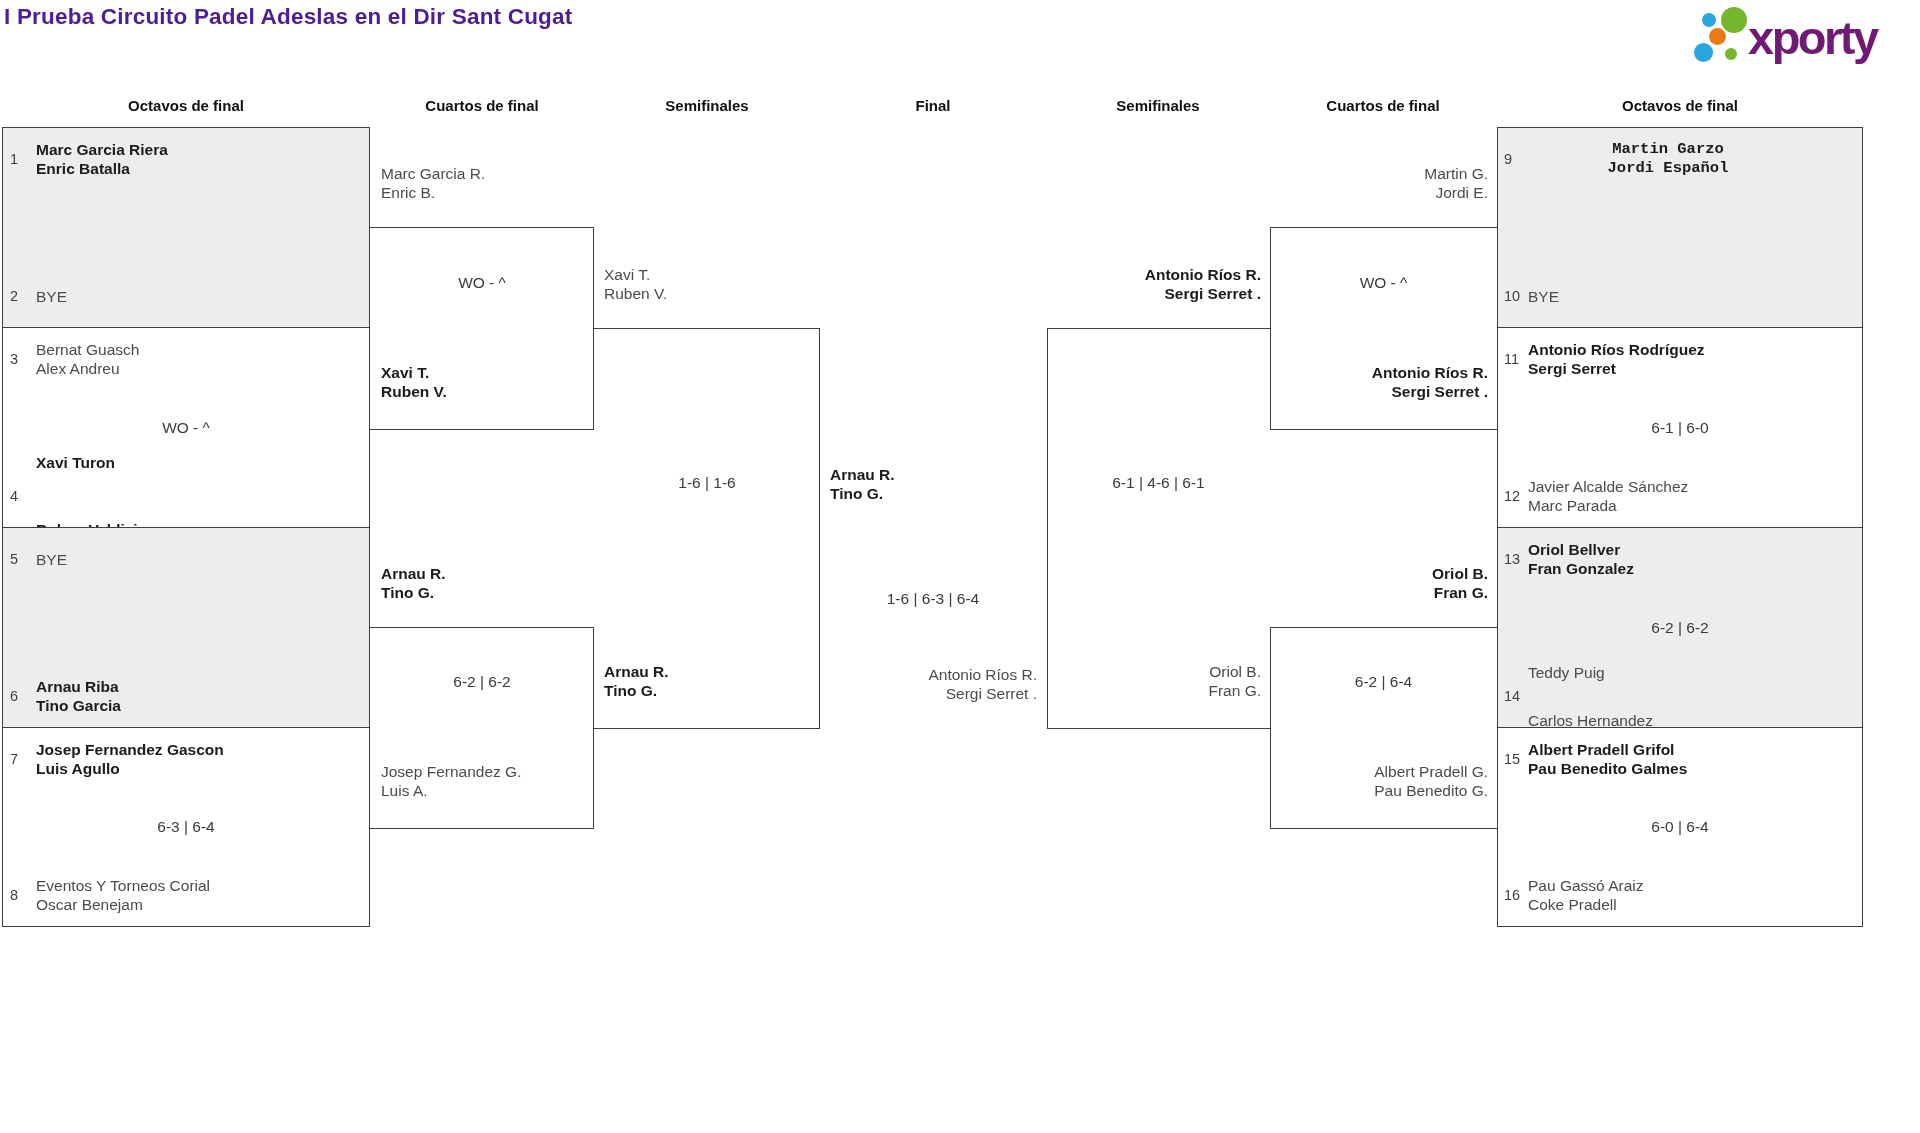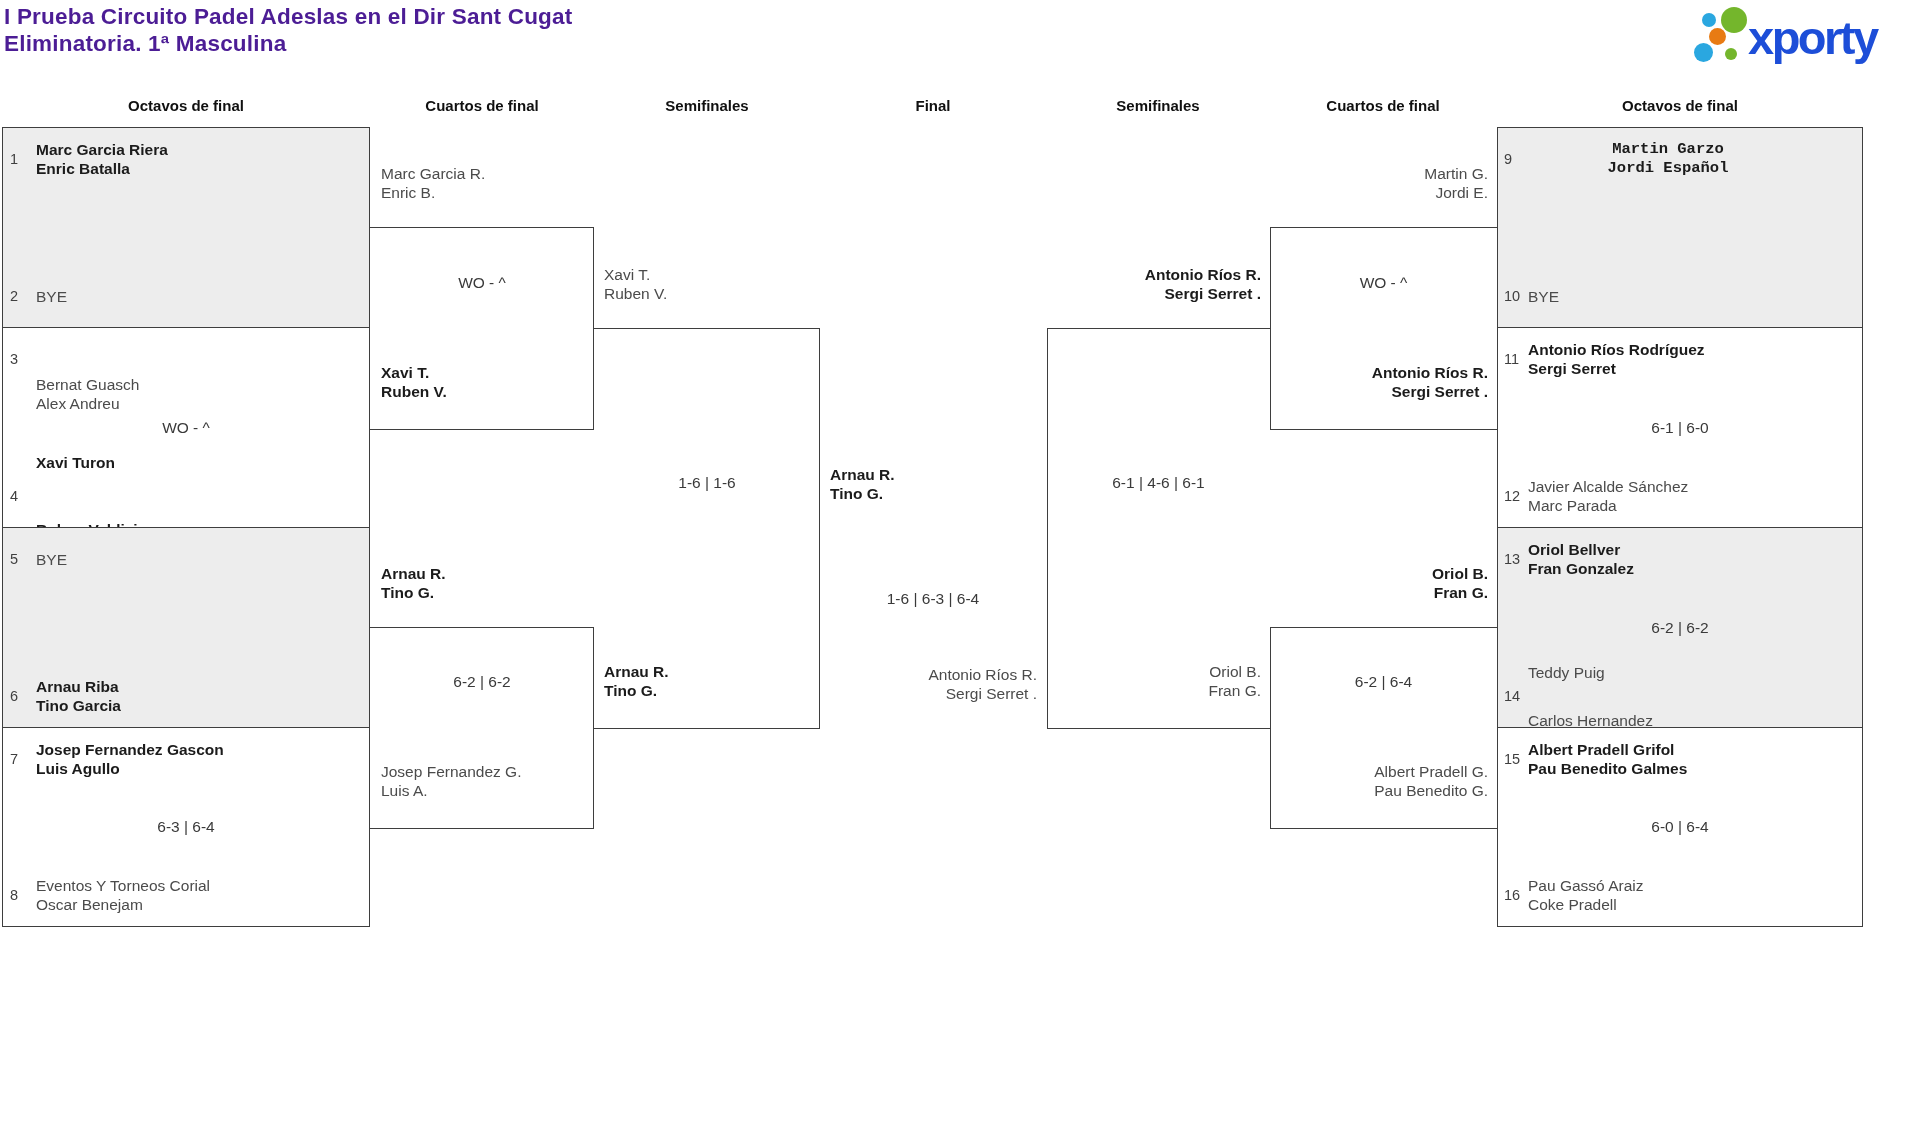--- a/index.html
+++ b/index.html
@@ -15,30 +15,29 @@
   .team{position:absolute;height:40px;display:flex;flex-direction:column;justify-content:center;
         font-size:15.5px;line-height:19px;color:#4b4b4b;white-space:nowrap;}
   .team.bold{font-weight:700;color:#1b1b1b;}
   .seed{position:absolute;height:40px;width:24px;display:flex;align-items:center;
         font-size:14.5px;color:#3f3f3f;}
   .score{position:absolute;height:20px;line-height:20px;font-size:15.5px;color:#3a3a3a;
          text-align:center;white-space:nowrap;}
   .logo{position:absolute;left:1694px;top:5px;width:215px;height:72px;cursor:pointer;}
   .logo .dot{position:absolute;border-radius:50%;}
   .logo .word{position:absolute;left:54px;top:2px;font-size:47px;font-weight:800;
-              letter-spacing:-2.5px;color:#1d4ed8;line-height:62px;}
+              letter-spacing:-2.5px;color:#701a75;line-height:62px;}
 </style>
 </head>
 <body>
 
 <div id="stage">
 
   <div class="title">
     <div>I Prueba Circuito Padel Adeslas en el Dir Sant Cugat</div>
-    <div>Eliminatoria. 1ª Masculina</div>
   </div>
 
   <div class="logo">
     <div class="dot" style="left:27px;top:2px;width:26px;height:26px;background:#74b62c;"></div>
     <div class="dot" style="left:8px;top:8px;width:14px;height:14px;background:#2aa7e0;"></div>
     <div class="dot" style="left:15px;top:23px;width:17px;height:17px;background:#e87b13;"></div>
     <div class="dot" style="left:0px;top:38px;width:19px;height:19px;background:#2aa7e0;"></div>
     <div class="dot" style="left:31px;top:43px;width:12px;height:12px;background:#74b62c;"></div>
     <span class="word">xporty</span>
   </div>
@@ -57,21 +56,21 @@
       <div class="team bold" style="left: 36px; top: 139px; width: 320px; text-align: left;">
         <span>Marc Garcia Riera</span>
         <span>Enric Batalla</span>
       </div>
       <div class="seed" style="left: 10px; top: 276px;">2</div>
       <div class="team" style="left: 36px; top: 276px; width: 320px; text-align: left;">
         <span>BYE</span>
       </div>
       <div class="box" style="left: 2px; top: 327px; width: 368px; height: 201px; background: rgb(255, 255, 255);"></div>
       <div class="seed" style="left: 10px; top: 339px;">3</div>
-      <div class="team" style="left: 36px; top: 339px; width: 320px; text-align: left; margin-top: 35px;">
+      <div class="team" style="left: 36px; top: 339px; width: 320px; text-align: left;">
         <span>Bernat Guasch</span>
         <span>Alex Andreu</span>
       </div>
       <div class="score" style="left: 36px; top: 417.5px; width: 300px;">WO - ^</div>
       <div class="seed" style="left: 10px; top: 476px;">4</div>
       <div class="team bold" style="left: 36px; top: 476px; width: 320px; text-align: left; gap: 48px;">
         <span>Xavi Turon</span>
         <span>Ruben Valdivia</span>
       </div>
       <div class="box" style="left: 2px; top: 527px; width: 368px; height: 201px; background: rgb(237, 237, 237);"></div>

